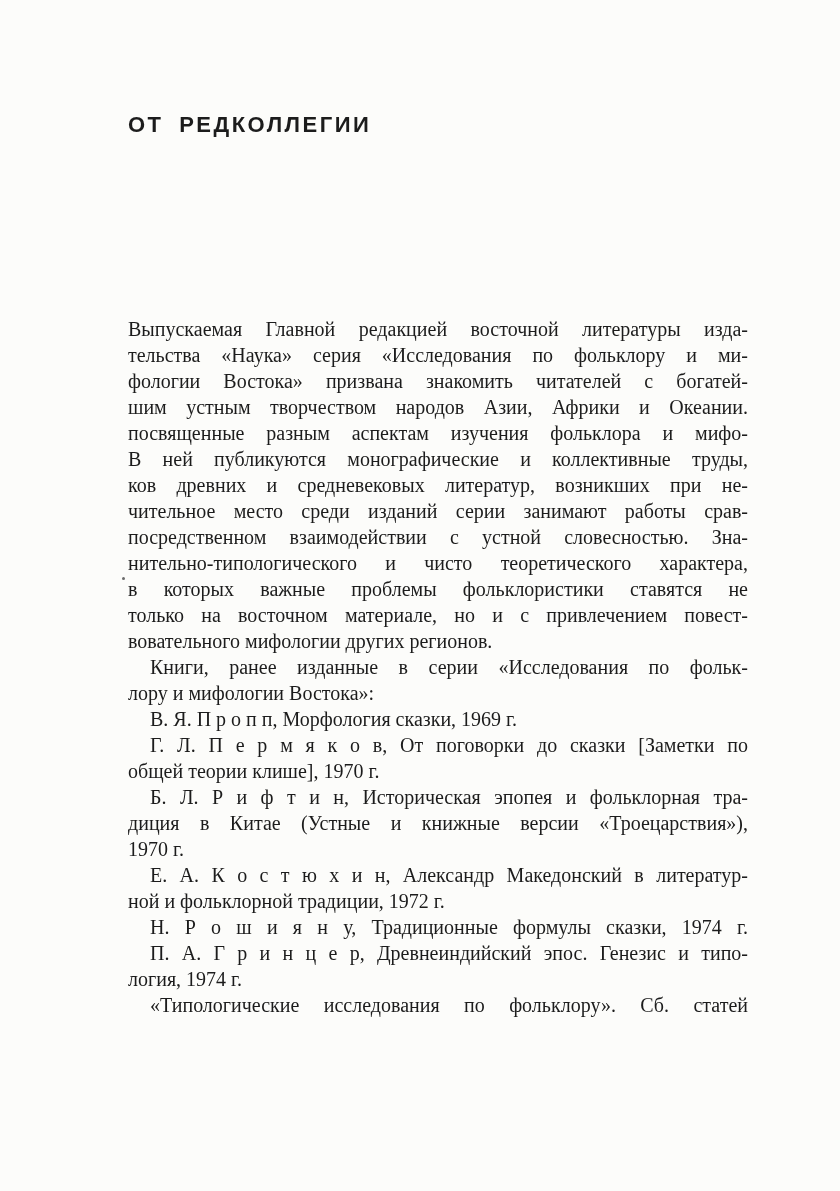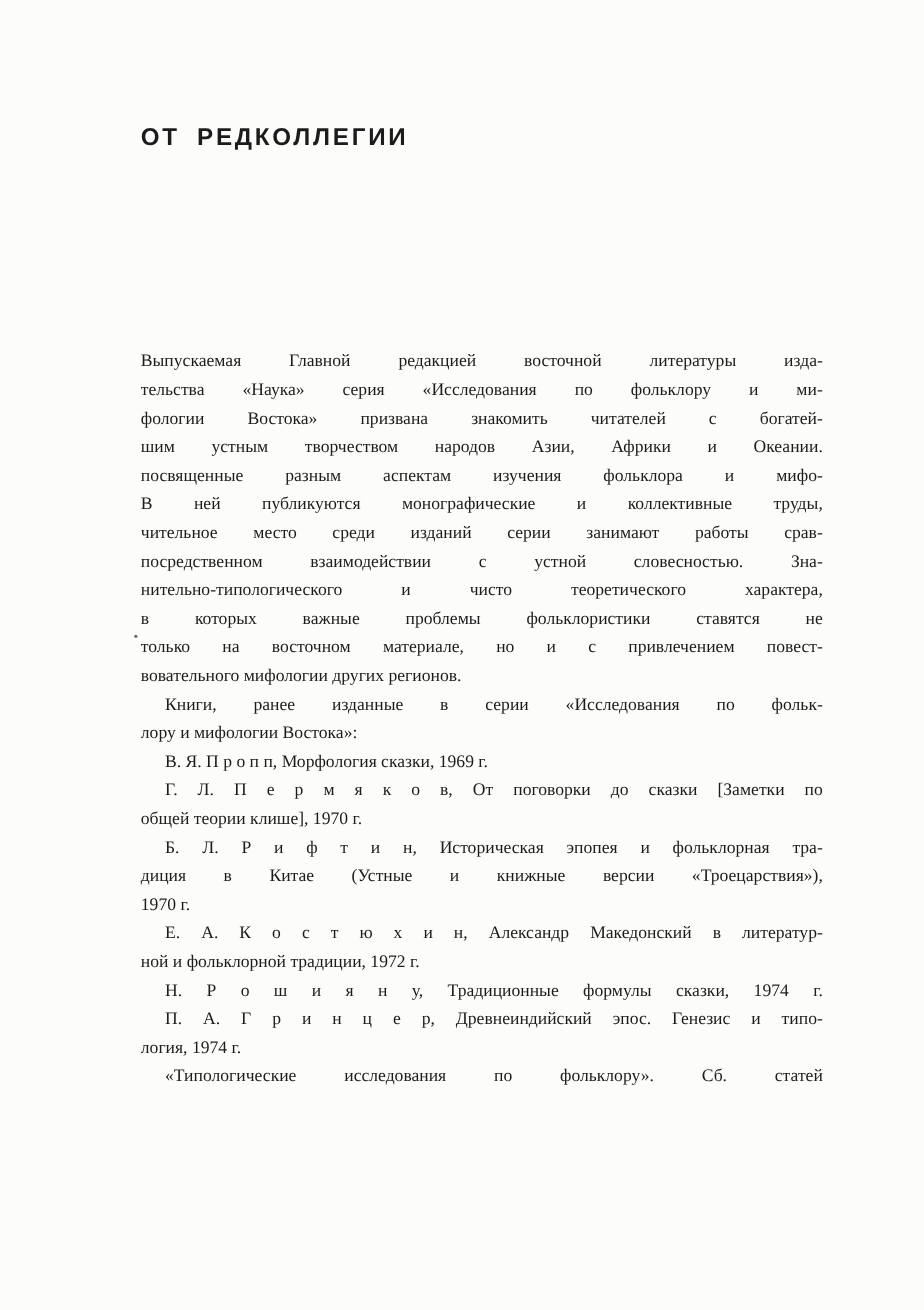--- a/index.html
+++ b/index.html
@@ -27,21 +27,21 @@
     letter-spacing: 2.5px;
     word-spacing: 7px;
     line-height: 26px;
     color: var(--ink, #1c1c1c);
   }
   .body-block {
     position: absolute;
     left: 128px;
     top: 316px;
     width: 620px;
-    font-size: 16px;
+    font-size: 20px;
     line-height: 26px;
   }
   .para { margin: 0; }
   .para.gap { margin-top: 0; }
   .line {
     text-align: justify;
     text-align-last: justify;
     white-space: normal;
   }
   .line.natural {
@@ -66,20 +66,21 @@
   <h1 class="heading">ОТ РЕДКОЛЛЕГИИ</h1>
 
   <div class="body-block">
       <div class="para">
         <div class="line">Выпускаемая Главной редакцией восточной литературы изда-</div>
         <div class="line">тельства «Наука» серия «Исследования по фольклору и ми-</div>
         <div class="line">фологии Востока» призвана знакомить читателей с богатей-</div>
         <div class="line">шим устным творчеством народов Азии, Африки и Океании.</div>
         <div class="line">посвященные разным аспектам изучения фольклора и мифо-</div>
         <div class="line">В ней публикуются монографические и коллективные труды,</div>
+        <div class="line">ков древних и средневековых литератур, возникших при не-</div>
         <div class="line">чительное место среди изданий серии занимают работы срав-</div>
         <div class="line">посредственном взаимодействии с устной словесностью. Зна-</div>
         <div class="line">нительно-типологического и чисто теоретического характера,</div>
         <div class="line">в которых важные проблемы фольклористики ставятся не</div>
         <div class="line">только на восточном материале, но и с привлечением повест-</div>
         <div class="line natural">вовательного мифологии других регионов.</div>
       </div>
       <div class="para">
         <div class="line indent">Книги, ранее изданные в серии «Исследования по фольк-</div>
         <div class="line natural">лору и мифологии Востока»:</div>

